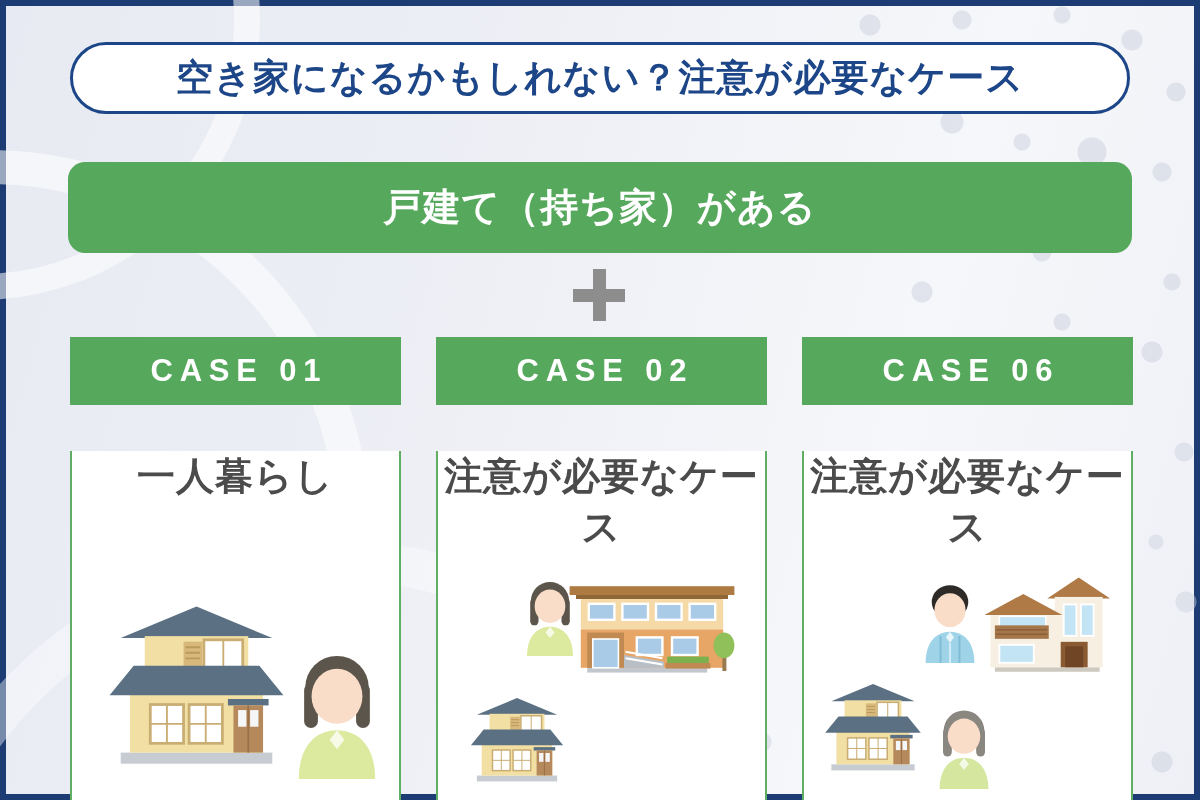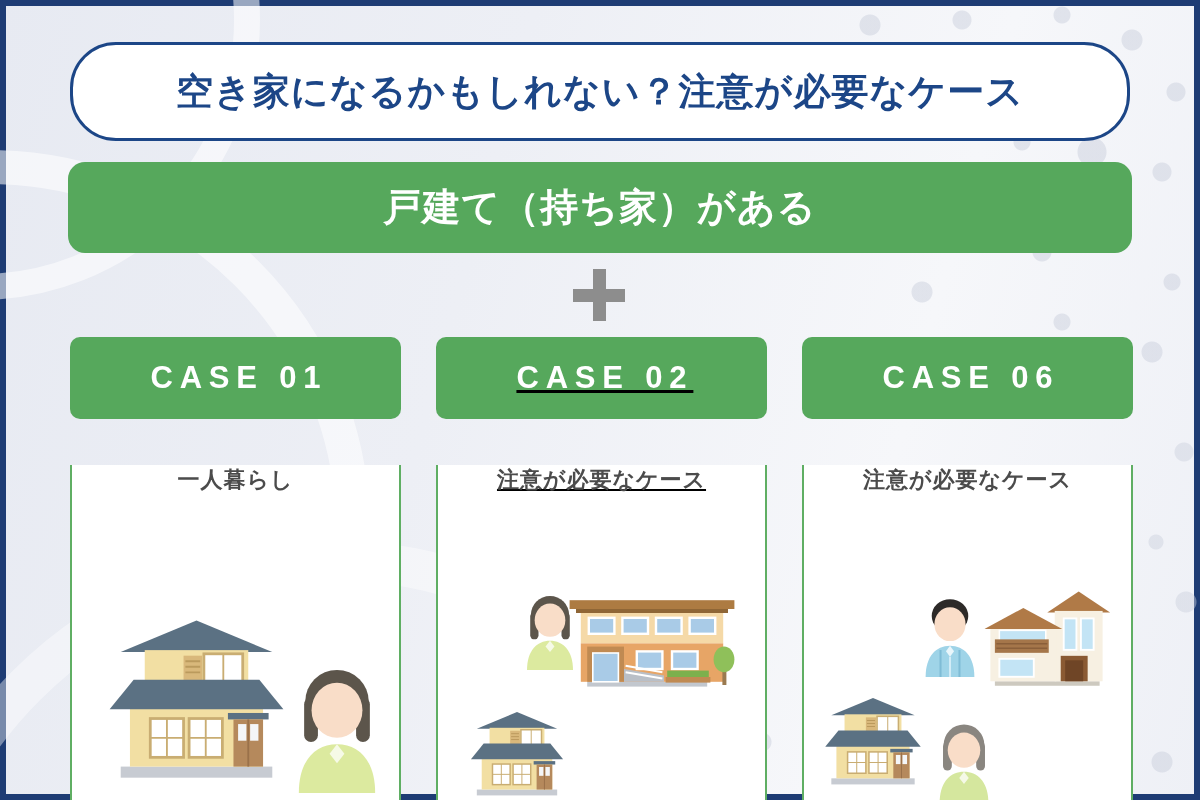--- a/index.html
+++ b/index.html
@@ -48,48 +48,48 @@
       radial-gradient(circle at 1162px 762px, rgba(203,208,221,.5) 0 10px, transparent 11px),
       radial-gradient(circle at 962px 692px, rgba(203,208,221,.5) 0 8px, transparent 9px);
     background-repeat:no-repeat;
   }
   .ring{position:absolute;border-radius:50%;border:34px solid rgba(255,255,255,.55);pointer-events:none;}
   .ring.r1{width:760px;height:760px;left:-390px;top:150px;}
   .ring.r2{width:560px;height:560px;left:-300px;top:-260px;border-width:26px;}
   .ring.r3{width:900px;height:900px;left:-120px;top:540px;border-width:40px;border-color:rgba(255,255,255,.4);}
 
   .title-box{
-    position:absolute;left:70px;top:42px;width:1060px;height:99px;
+    position:absolute;left:70px;top:42px;width:1060px;height:72px;
     background:#ffffff;border:3px solid var(--title-blue,#1c4687);border-radius:46px;
     display:flex;align-items:center;justify-content:center;
     color:var(--title-blue,#1c4687);font-size:37px;letter-spacing:1px;
   }
   .banner{
     position:absolute;left:68px;top:162px;width:1064px;height:91px;
     background:var(--accent-green,#56a85c);color:#ffffff;
     display:flex;align-items:center;justify-content:center;
     font-size:38px;letter-spacing:1px;border-radius:17px;
   }
   .plus{position:absolute;left:573px;top:269px;width:52px;height:52px;}
   .plus::before,.plus::after{content:"";position:absolute;background:var(--plus-gray,#8d8d8d);}
   .plus::before{left:0;top:20px;width:52px;height:13px;}
   .plus::after{left:20px;top:0;width:13px;height:52px;}
 
   .card{position:absolute;top:337px;width:331px;height:429px;}
-  .card.c1{left:70px;} .card.c2{left:436px;text-decoration:underline;} .card.c3{left:802px;}
+  .card.c1{left:70px;} .card.c2{left:436px;} .card.c3{left:802px;}
   .card-header{
-    height:82px;background:var(--accent-green,#56a85c);color:#ffffff;
+    height:68px;background:var(--accent-green,#56a85c);color:#ffffff;
     display:flex;align-items:center;justify-content:center;
-    font-size:31px;letter-spacing:.22em;text-indent:.22em;border-radius:10px;
+    font-size:31px;letter-spacing:.22em;text-indent:.22em;
   }
   .card-body{
     position:relative;height:359px;background:#ffffff;
     border:2px solid var(--card-border-green,#5fae63);border-top:none;
   }
-  .card-label{margin-top:46px;text-align:center;font-size:22px;color:var(--label-gray,#4b4b4b);letter-spacing:1px;}
+  .card-label{margin-top:46px;text-align:center;font-size:38px;color:var(--label-gray,#4b4b4b);letter-spacing:1px;}
   .ill{position:absolute;}
   .hidden-defs{position:absolute;width:0;height:0;overflow:hidden;}
 </style>
 </head>
 <body>
 
 <svg class="hidden-defs" aria-hidden="true">
   <defs>
     <symbol id="sym-house-jp" viewBox="0 0 200 185">
       <rect x="18" y="164" width="164" height="12" fill="#c7cbd2"></rect>

